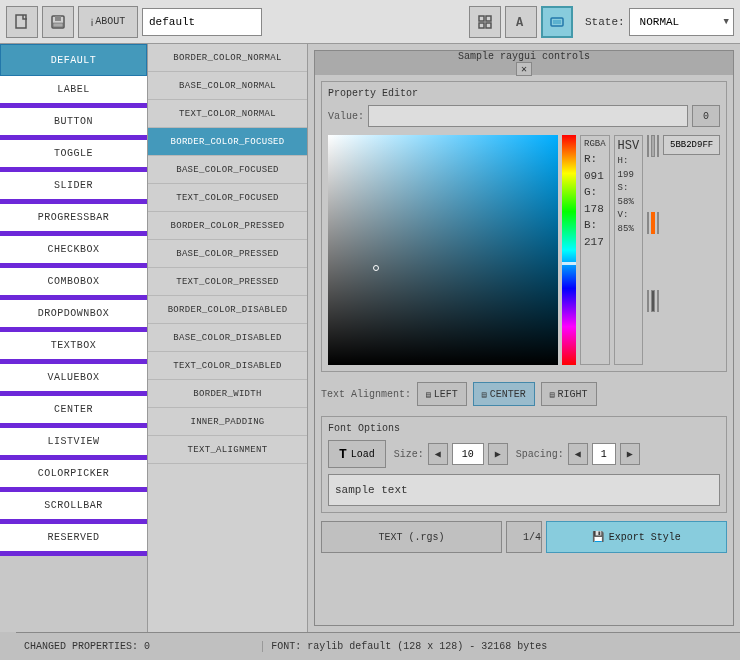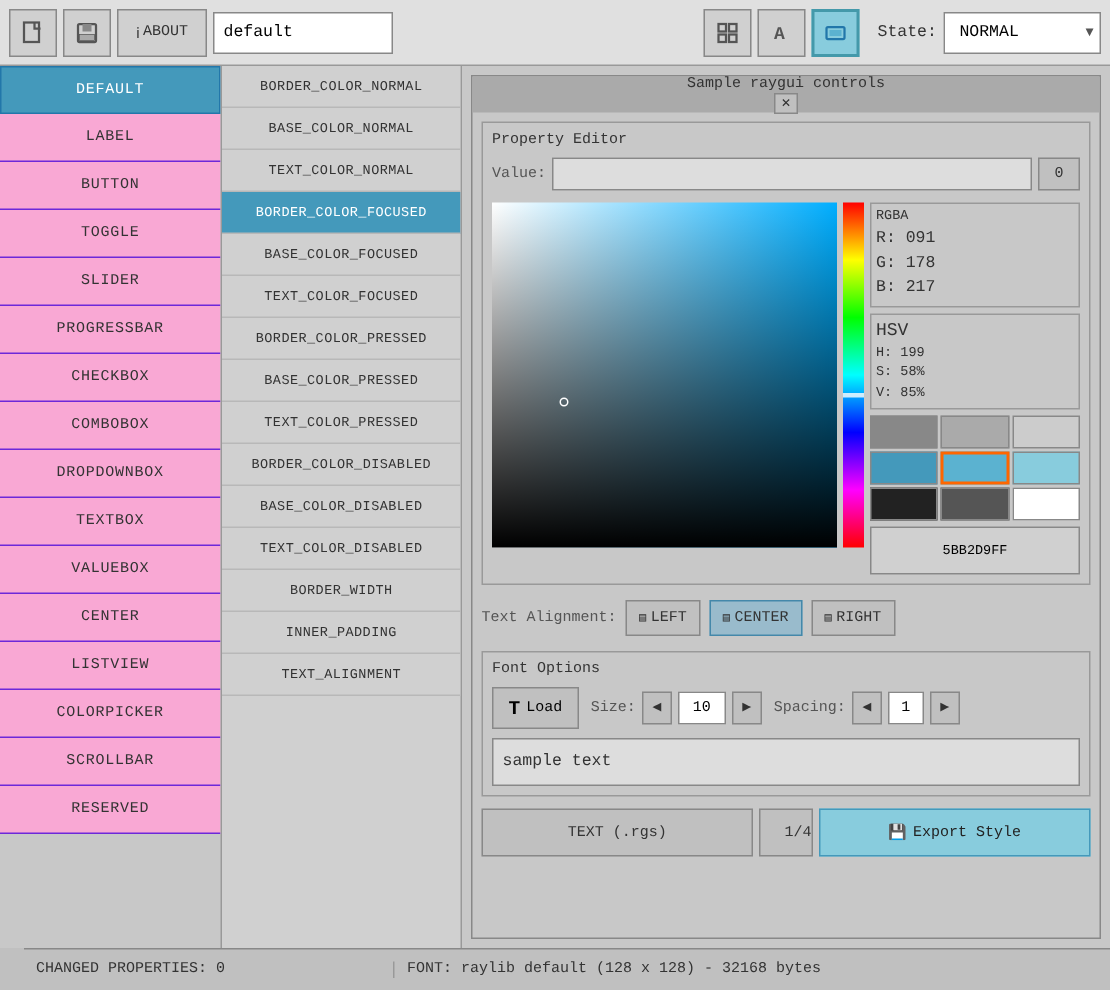--- a/index.html
+++ b/index.html
@@ -85,26 +85,26 @@
       border-right: 1px solid #999;
       display: flex;
       flex-direction: column;
       overflow-y: auto;
     }
     .control-item {
       height: 32px;
       display: flex;
       align-items: center;
       justify-content: center;
-      border-bottom: 1px solid #6d28d9;
+      border-bottom: 5px solid #6d28d9;
       cursor: pointer;
       font-size: 10px;
       letter-spacing: 0.5px;
       color: #333;
-      background: #f9a8d4;
+      background: #ffffff;
     }
     .control-item.active {
       background: #4499bb;
       color: #fff;
       border: 1px solid #2277aa;
     }
 
     
     #middle-panel {
       width: 160px;
@@ -258,21 +258,20 @@
     #hue-cursor {
       position: absolute;
       left: 0;
       width: 100%;
       height: 3px;
       background: rgba(255,255,255,0.8);
       pointer-events: none;
     }
     #color-right {
       display: flex;
-      flex-direction: column;
       gap: 4px;
       flex: 1;
       justify-content: space-between;
     }
     #rgba-section {
       border: 1px solid #999;
       padding: 3px;
       background: #c8c8c8;
     }
     #rgba-title {
@@ -307,21 +306,21 @@
       flex: 1;
     }
     .swatch {
       height: 22px;
       border: 1px solid #888;
       cursor: pointer;
     }
     #hex-input {
       background: #d0d0d0;
       border: 1px solid #888;
-      height: 32px;
+      height: 20px;
       width: 100%;
       text-align: center;
       font-size: 9px;
       font-family: 'Courier New', monospace;
     }
 
     
     #text-align-row {
       display: flex;
       align-items: center;

